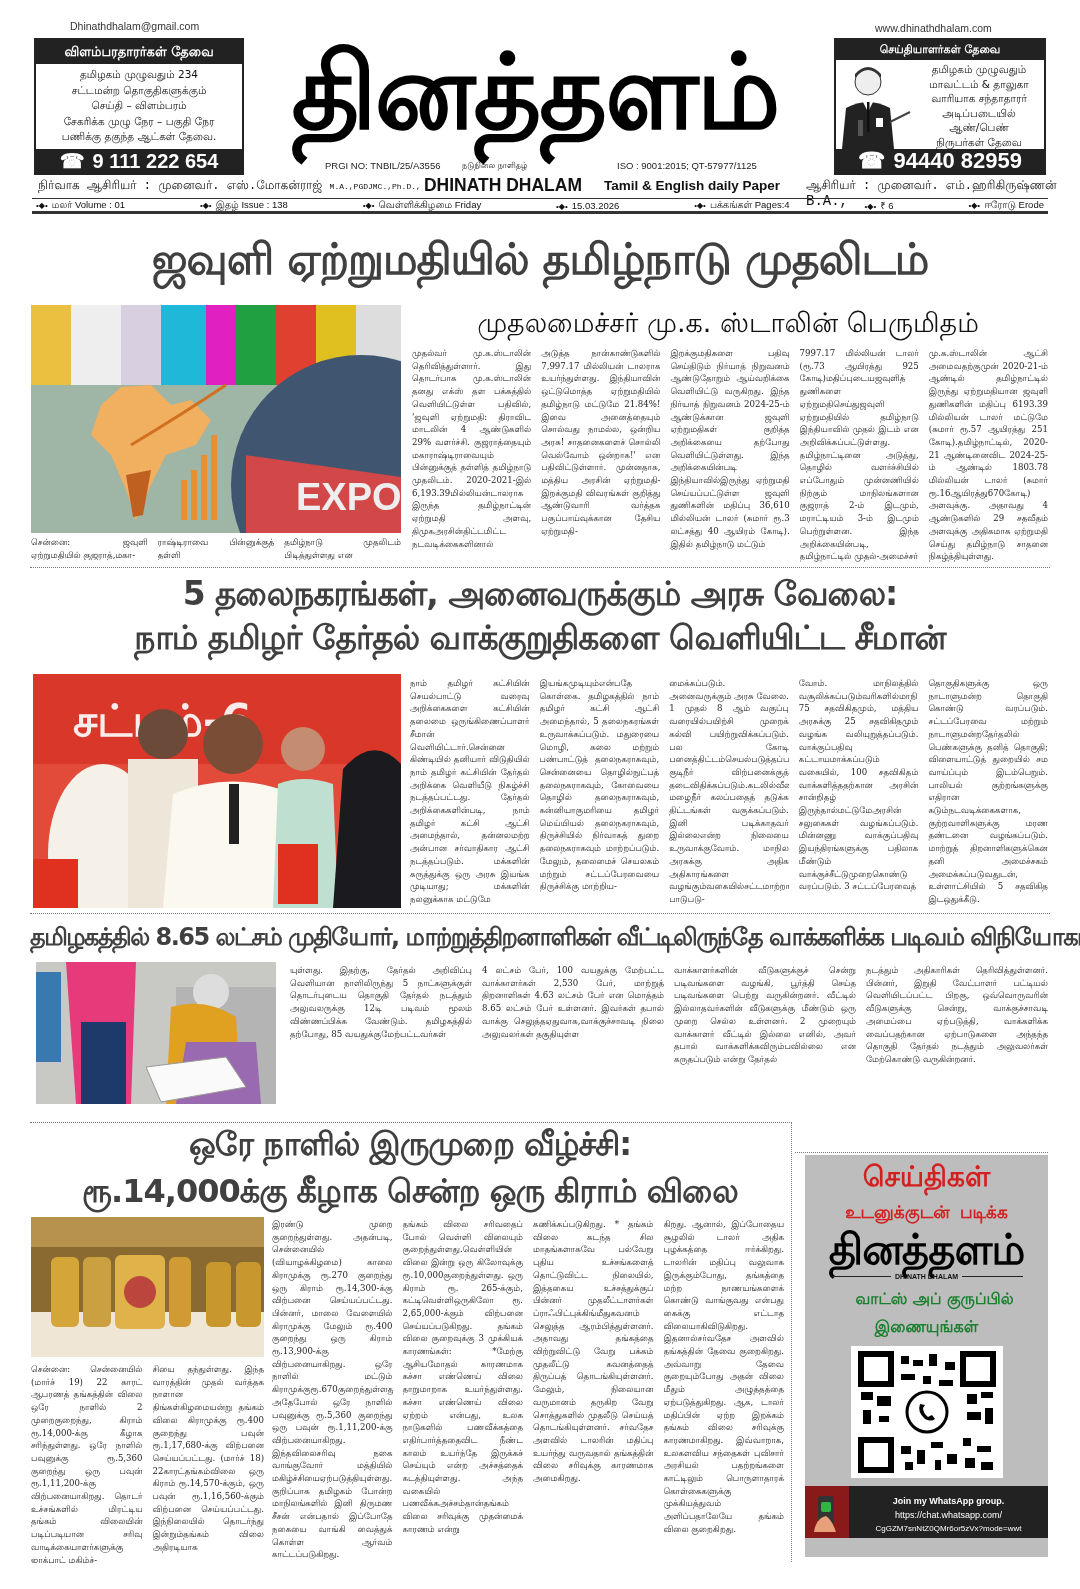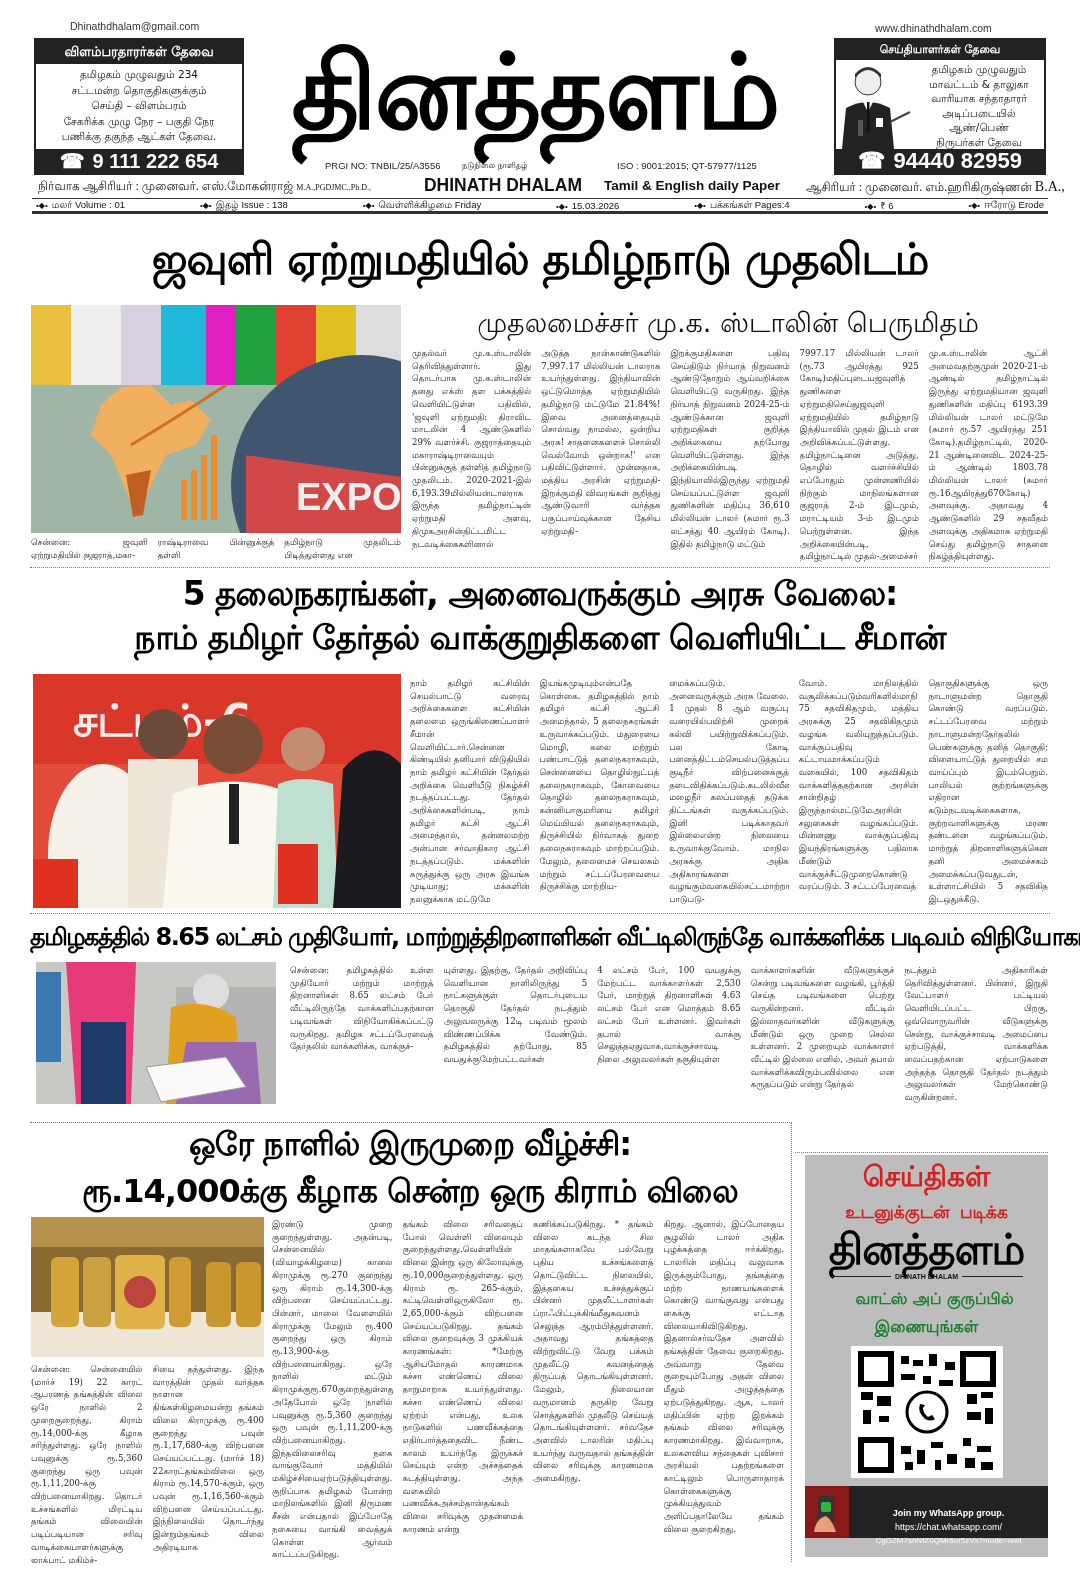--- a/index.html
+++ b/index.html
@@ -6,25 +6,25 @@
 body{width:1080px;height:1589px;background:#fff;font-family:"DejaVu Serif",serif;color:#111;position:relative;overflow:hidden;}
 .abs{position:absolute;}
 
 .email,.web{font-size:10.5px;color:#333;font-family:"Liberation Sans",sans-serif;}
 .adbox{border:2px solid #222;background:#fff;}
 .adbox .hd{background:#222;color:#fff;text-align:center;font-weight:bold;font-family:"DejaVu Sans",sans-serif;}
 .adbox .bd{text-align:center;font-family:"DejaVu Sans",sans-serif;color:#111;}
 .adbox .ph{background:#222;color:#fff;font-weight:bold;font-family:"Liberation Sans",sans-serif;display:flex;align-items:center;justify-content:center;gap:8px;}
 .logo{font-family:"DejaVu Sans",sans-serif;font-weight:bold;color:#000;letter-spacing:-2px;text-align:center;line-height:1;}
 .small-meta{font-size:9.5px;color:#222;font-family:"Liberation Sans",sans-serif;padding-left:29px;}
-.editor-line{font-size:12px;font-family:Liberation Serif, serif;}
+.editor-line{font-size:12px;font-family:Liberation Mono, monospace;}
 .infobar{left:32px;width:1016px;top:198px;height:16px;border-top:1.5px solid #333;border-bottom:3px solid #333;display:flex;justify-content:space-between;align-items:center;font-size:9.5px;font-family:"Liberation Sans",sans-serif;padding:0 4px;}
 .infobar span .dot{font-size:8px;margin-right:4px;}
 
-.hl{font-family:"DejaVu Sans",sans-serif;font-weight:bold;text-align:center;color:#000000;letter-spacing:-1px;white-space:nowrap;}
+.hl{font-family:"DejaVu Sans",sans-serif;font-weight:bold;text-align:center;color:#404040;letter-spacing:-1px;white-space:nowrap;}
 .sub{font-family:"DejaVu Sans",sans-serif;font-weight:bold;color:#111;white-space:nowrap;}
 
 .cols{display:flex;gap:10px;}
 .col{flex:1;font-size:8.6px;line-height:12.7px;text-align:justify;overflow:hidden;color:#222;}
 .dotted{border-top:1.5px dotted #777;height:0;}
 
 .img{overflow:hidden;}
 
 .wa{background:#bdbdbd;}
 .wa .t1{color:#d42020;font-weight:bold;font-family:Liberation Mono, monospace;text-align:center;}
@@ -191,21 +191,20 @@
     <path d="M30 0 L100 0 L95 142 L40 142Z" fill="#e63a7a"></path>
     <rect x="45" y="60" width="45" height="82" fill="#1e3a6a"></rect>
     <rect x="140" y="25" width="100" height="117" fill="#b4b4b4"></rect>
     <circle cx="175" cy="30" r="18" fill="#ddd"></circle>
     <path d="M135 45 Q170 35 200 55 L205 142 L130 142Z" fill="#e0a020"></path>
     <path d="M150 80 L220 80 L225 142 L140 142Z" fill="#9a6ab0"></path>
     <path d="M110 105 L190 95 L210 125 L125 140Z" fill="#fafafa" stroke="#999"></path>
   </svg>
 </div>
 <div class="abs cols" style="left:290px;top:964px;width:758px;height:150px;">
-  <div class="col">சென்னை: தமிழகத்தில் உள்ள முதியோர் மற்றும் மாற்றுத் திறனாளிகள் 8.65 லட்சம் பேர் வீட்டிலிருந்தே வாக்களிப்பதற்கான படிவங்கள் விநியோகிக்கப்பட்டு வருகிறது. தமிழக சட்டப்பேரவைத் தேர்தலில் வாக்களிக்க, வாக்குச்-</div>
   <div class="col">யுள்ளது. இதற்கு, தேர்தல் அறிவிப்பு வெளியான நாளிலிருந்து 5 நாட்களுக்குள் தொடர்புடைய தொகுதி தேர்தல் நடத்தும் அலுவலருக்கு 12டி படிவம் மூலம் விண்ணப்பிக்க வேண்டும். தமிழகத்தில் தற்போது, 85 வயதுக்குமேற்பட்டவர்கள்</div>
   <div class="col">4 லட்சம் பேர், 100 வயதுக்கு மேற்பட்ட வாக்காளர்கள் 2,530 பேர், மாற்றுத் திறனாளிகள் 4.63 லட்சம் பேர் என மொத்தம் 8.65 லட்சம் பேர் உள்ளனர். இவர்கள் தபால் வாக்கு செலுத்தஏதுவாக,வாக்குச்சாவடி நிலை அலுவலர்கள் தகுதியுள்ள</div>
   <div class="col">வாக்காளர்களின் வீடுகளுக்குச் சென்று படிவங்களை வழங்கி, பூர்த்தி செய்த படிவங்களை பெற்று வருகின்றனர். வீட்டில் இல்லாதவர்களின் வீடுகளுக்கு மீண்டும் ஒரு முறை செல்ல உள்ளனர். 2 முறையும் வாக்காளர் வீட்டில் இல்லை எனில், அவர் தபால் வாக்களிக்கவிரும்பவில்லை என கருதப்படும் என்று தேர்தல்</div>
   <div class="col">நடத்தும் அதிகாரிகள் தெரிவித்துள்ளனர். பின்னர், இறுதி வேட்பாளர் பட்டியல் வெளியிடப்பட்ட பிறகு, ஒவ்வொருவரின் வீடுகளுக்கு சென்று, வாக்குச்சாவடி அமைப்பை ஏற்படுத்தி, வாக்களிக்க வைப்பதற்கான ஏற்பாடுகளை அந்தந்த தொகுதி தேர்தல் நடத்தும் அலுவலர்கள் மேற்கொண்டு வருகின்றனர்.</div>
 </div>
 <div class="abs dotted" style="left:30px;top:1122px;width:760px;"></div>
 
 <div class="abs hl" style="left:30px;top:1122px;width:760px;font-size:32px;line-height:44px;">ஒரே நாளில் இருமுறை வீழ்ச்சி:</div>
 <div class="abs hl" style="left:30px;top:1166px;width:760px;font-size:32px;line-height:50px;">ரூ.14,000க்கு கீழாக சென்ற ஒரு கிராம் விலை</div>
 
@@ -285,19 +284,19 @@
     </svg>
   </div>
   <div style="display:flex;margin-top:8px;height:52px;background:#222;">
     <div style="width:44px;height:52px;background:#8a1a1a;display:flex;align-items:center;justify-content:center;">
       <svg width="30" height="40" viewBox="0 0 30 40">
           <rect x="6" y="4" width="16" height="28" rx="3" fill="#333"></rect>
           <rect x="9" y="10" width="10" height="10" rx="2" fill="#2db742"></rect>
           <path d="M2 40 Q4 26 14 24 Q20 28 24 40Z" fill="#e8a07a"></path>
         </svg>
     </div>
-    <div class="wa-bar" style="flex:1;padding-top:20px;">
+    <div class="wa-bar" style="flex:1;padding-top:8px;">
       <div style="font-weight:bold;">Join my WhatsApp group.</div>
       <div>https://chat.whatsapp.com/</div>
       <div style="font-size:8px;">CgGZM7snNtZ0QMr6or5zVx?mode=wwt</div>
     </div>
   </div>
 </div>
 
 </body></html>

